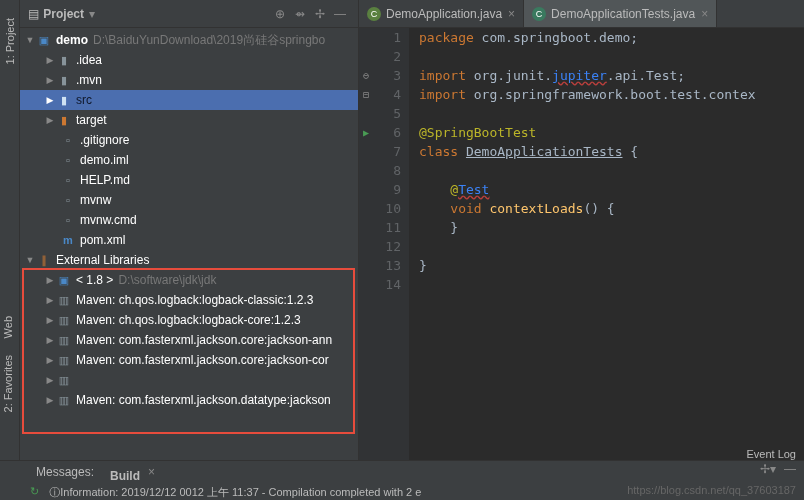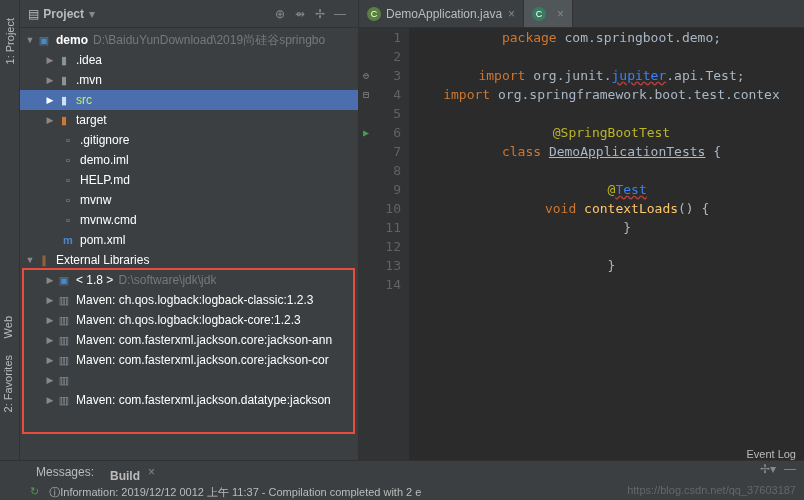--- a/index.html
+++ b/index.html
@@ -33,21 +33,21 @@
 .editor-tab.active { background: #515658; }
 .editor-tab .c-icon { width: 14px; height: 14px; border-radius: 50%; background: #5a8040; color: #fff; font-size: 9px; display: flex; align-items: center; justify-content: center; margin-right: 5px; }
 .editor-tab .c-icon.test { background: #3a7a5f; }
 .editor-tab .close { margin-left: 6px; color: #888; }
 .code-area { flex: 1; display: flex; font-family: "Consolas", monospace; font-size: 13px; }
 .gutter-icons { width: 14px; background: #313335; }
 .gutter-icons .gi { height: 19px; display: flex; align-items: center; justify-content: center; font-size: 10px; }
 .gutter { width: 36px; background: #313335; text-align: right; padding-right: 8px; color: #606366; }
 .gutter .ln { height: 19px; line-height: 19px; }
 .code { flex: 1; padding-left: 10px; color: #a9b7c6; }
-.code .line { height: 19px; line-height: 19px; white-space: pre; text-align: center; }
+.code .line { height: 19px; line-height: 19px; white-space: pre; }
 .kw { color: #cc7832; }
 .ann { color: #bbb529; }
 .err { color: #3b82f6; text-decoration: underline wavy #bc3f3c; }
 .mth { color: #ffc66d; }
 .bottom-panel { height: 40px; background: #3c3f41; border-top: 1px solid #323232; display: flex; }
 .bottom-tabs { display: flex; align-items: center; padding: 0 8px; height: 22px; }
 .bottom-tabs .btab { padding: 2px 8px; color: #bbb; }
 .bottom-tabs .btab.active { font-weight: bold; margin-top: 8px; }
 .event-log { position: absolute; right: 8px; bottom: 40px; font-size: 11px; color: #bbb; margin-left: 24px; }
 .watermark { position: absolute; right: 8px; bottom: 4px; color: #666; font-size: 11px; z-index: 10; }
@@ -89,21 +89,21 @@
           <span class="tree-label">.idea</span>
         </div>
       <div class="tree-item" style="padding-left:24px">
           <span class="arrow">▶</span>
           <span class="tree-icon folder-blue">▮</span>
           <span class="tree-label">.mvn</span>
         </div>
       <div class="tree-item selected" style="padding-left:24px">
           <span class="arrow" style="color:#fff">▶</span>
           <span class="tree-icon" style="color:#cfe2f3">▮</span>
-          <span class="tree-label" style="color:#bef264">src</span>
+          <span class="tree-label" style="color:#0f172a">src</span>
         </div>
       <div class="tree-item" style="padding-left:24px">
           <span class="arrow">▶</span>
           <span class="tree-icon folder-orange">▮</span>
           <span class="tree-label">target</span>
         </div>
       <div class="tree-item" style="padding-left:40px">
           <span class="tree-icon file-icon">▫</span>
           <span class="tree-label">.gitignore</span>
         </div>
@@ -172,20 +172,21 @@
 
   <div class="editor-area">
     <div class="editor-tabs">
       <div class="editor-tab">
           <span class="c-icon">C</span>
           <span>DemoApplication.java</span>
           <span class="close">×</span>
         </div>
       <div class="editor-tab active">
           <span class="c-icon test">C</span>
+          <span>DemoApplicationTests.java</span>
           <span class="close">×</span>
         </div>
     </div>
     <div class="code-area">
       <div class="gutter-icons">
         <div class="gi"></div>
           <div class="gi"></div>
           <div class="gi" style="color:#888">⊖</div>
           <div class="gi" style="color:#888">⊟</div>
           <div class="gi"></div>

